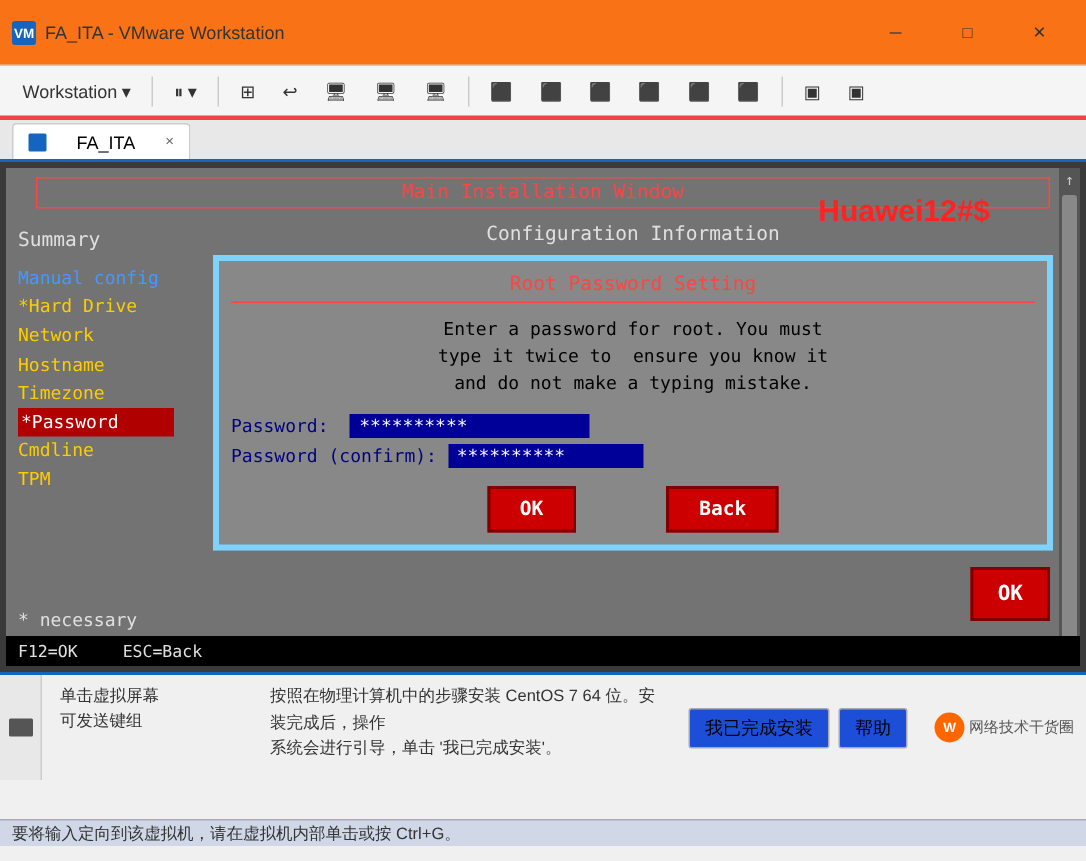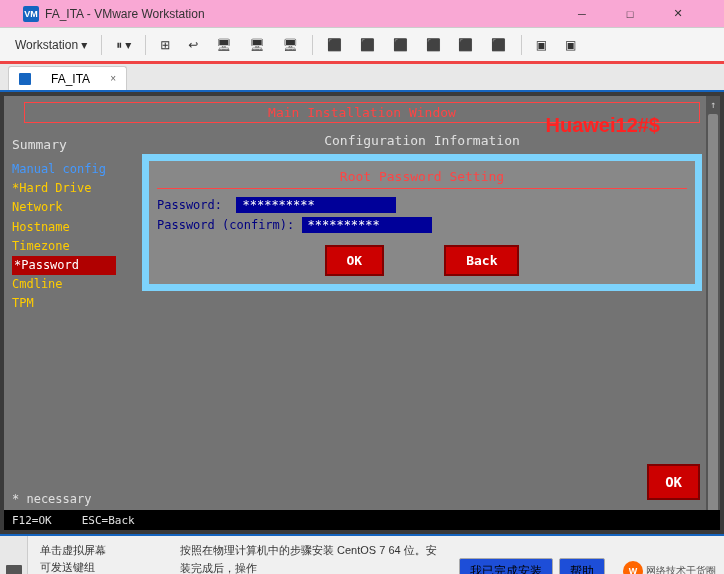--- a/index.html
+++ b/index.html
@@ -1,25 +1,25 @@
 <!DOCTYPE html>
 <html><head>
   <meta charset="utf-8">
   <style>
     * { margin: 0; padding: 0; box-sizing: border-box; }
     body { width: 724px; height: 574px; overflow: hidden; font-family: 'Segoe UI', Arial, sans-serif; background: #f0f0f0; }
 
     
     .title-bar {
-      height: 28px;
-      background: #f9a8d4;
+      height: 44px;
+      background: #f97316;
       display: flex;
       align-items: center;
       justify-content: space-between;
-      padding: 0 23px;
+      padding: 0 8px;
       border-bottom: 1px solid #ccc;
     }
     .title-bar-left {
       display: flex;
       align-items: center;
       gap: 6px;
       font-size: 12px;
       color: #333;
     }
     .title-bar-icon {
@@ -95,21 +95,21 @@
     }
     .tab-icon {
       width: 12px; height: 12px;
       background: #1565c0;
       border-radius: 1px;
     }
     .tab-close { font-size: 10px; color: #666; cursor: pointer; }
 
     
     .main-area {
-      height: 442px;
+      height: 340px;
       background: #555;
       position: relative;
       display: flex;
     }
 
     
     .vm-screen {
       flex: 1;
       background: #3a3a3a;
       padding: 4px;
@@ -194,21 +194,21 @@
     .config-title {
       color: #e0e0e0;
       text-align: center;
       font-size: 13px;
       margin-bottom: 6px;
     }
 
     
     .password-dialog {
       background: #888;
-      border: 7px solid #7dd3fc;
+      border: 4px solid #7dd3fc;
       margin: 0 10px;
       padding: 8px;
       position: relative;
     }
 
     .dialog-title-bar {
       text-align: center;
       color: #ff4444;
       border-bottom: 1px solid #ff4444;
       margin-bottom: 8px;
@@ -483,20 +483,23 @@
           <div class="right-panel">
             <div class="config-title">Configuration Information</div>
 
             <div class="huawei-annotation">Huawei12#$</div>
 
             <div style="position:absolute;top:55px;right:65px;color:#cc0000;font-size:22px;transform:rotate(40deg);">↙</div>
 
             <div class="password-dialog">
               <div class="dialog-title-bar">Root Password Setting</div>
 
+              <div class="dialog-body">
+                <span>Enter a password for root. You must<br>type it twice to &nbsp;ensure you know it<br>and do not make a typing mistake.</span>
+              </div>
 
               <div class="password-field">
                 <span>Password:</span>&nbsp;
                 <span class="password-input" style="background:#000099;color:#fff;padding:1px 6px;display:inline-block;min-width:160px;font-family:monospace;">**********</span>
               </div>
               <div class="password-field">
                 <span>Password (confirm):</span>
                 <span class="password-input" style="background:#000099;color:#fff;padding:1px 6px;display:inline-block;min-width:130px;font-family:monospace;">**********</span>
               </div>
 

